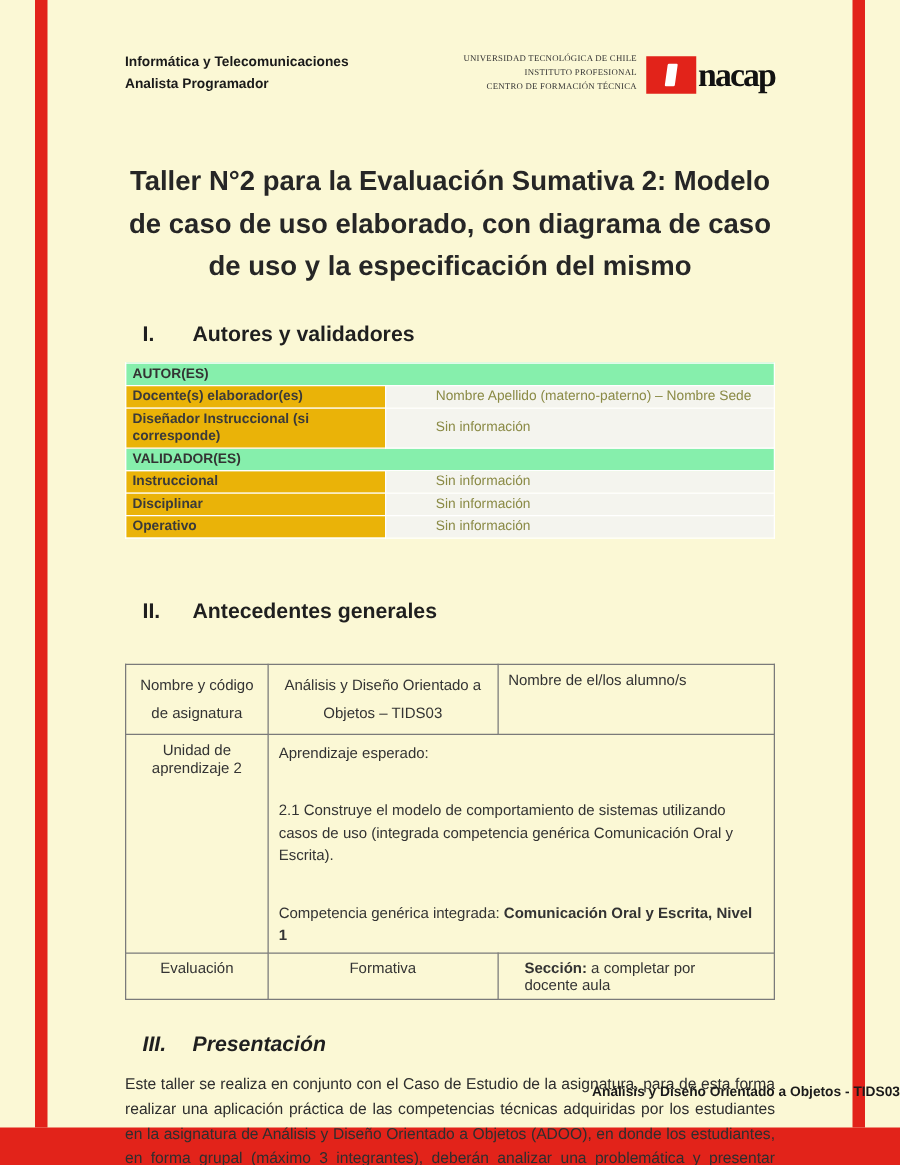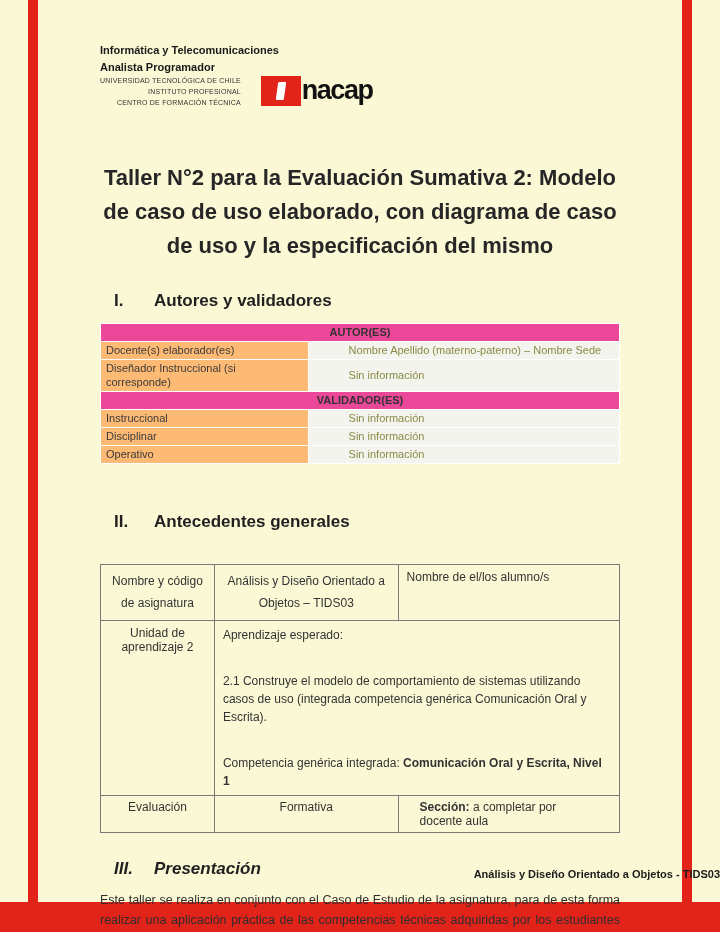--- a/index.html
+++ b/index.html
@@ -12,23 +12,23 @@
     overflow:hidden;
   }
   .strip-v { position:absolute; top:0; width:10px; height:902px; background:#E2231A; }
   .strip-left { left:28px; }
   .strip-right { right:28px; }
   .bar-bottom { position:absolute; left:0; bottom:0; width:720px; height:30px; background:#E2231A; }
 
   .content { position:absolute; left:100px; top:0; width:520px; }
 
   
-  .doc-header { margin-top:42px; display:flex; justify-content:space-between; align-items:flex-start;flex-direction:column; }
+  .doc-header { margin-top:42px; display:flex; justify-content:space-between; align-items:flex-start; }
   .program { font-size:11px; font-weight:bold; line-height:1.5; color:#1A1A1A; }
-  .inst { display:flex; align-items:flex-start; gap:20px; }
+  .inst { display:flex; align-items:flex-end; gap:8px;font-family:Liberation Serif, serif; }
   .inst-lines { font-size:7px; color:#333; text-align:right; line-height:1.6; letter-spacing:0.2px; }
   .logo { display:flex; align-items:center; }
   .logo-square {
     width:40px; height:30px; background:#E2231A;
     display:inline-flex; align-items:center; justify-content:center;
   }
   .logo-mark { display:block; width:8px; height:18px; background:#FFFFFF; transform:skewX(-8deg); border-radius:1px; }
   .logo-text { font-size:27px; font-weight:bold; letter-spacing:-1.5px; color:#121212; margin-left:1px; }
 
   
@@ -41,22 +41,22 @@
   
   .sec-heading { display:flex; font-size:17px; font-weight:bold; color:#1F1F1F; margin-left:14px; }
   .sec-num { display:inline-block; width:40px; }
   .sec-1 { margin-top:28px; }
   .sec-2 { margin-top:48px; }
   .sec-3 { margin-top:26px;font-style:italic; }
 
   
   .t1 { width:100%; border-collapse:collapse; margin-top:12px; font-size:11px; }
   .t1 th, .t1 td { border:1.5px solid #FFFFFF; padding:1px 5px; line-height:1.35; text-align:left; font-weight:normal; }
-  .t1 th { background:#ec4899; text-align:center; font-weight:bold; color:#333; }
-  .t1 td.lbl { background:#fdba74; width:40%; color:#3A3A3A; }
+  .t1 th { background:#86efac; font-weight:bold; color:#333; }
+  .t1 td.lbl { background:#eab308; width:40%; color:#3A3A3A;font-weight:bold; }
   .t1 td.val { background:#F4F4EE; color:#8A8A45;padding-left:40px; }
 
   
   .t2 { width:100%; border-collapse:collapse; margin-top:32px; font-size:12px; color:#333; }
   .t2 td { border:1px solid #7A7A7A; padding:5px 8px; vertical-align:top; }
   .t2 .center { text-align:center; }
   .t2 .spread { line-height:1.9; }
   .t2 .aprendizaje p { line-height:1.5; }
   .t2 .aprendizaje p + p { margin-top:28px; }
   .t2 .row3 td { padding:4px 21px; }

